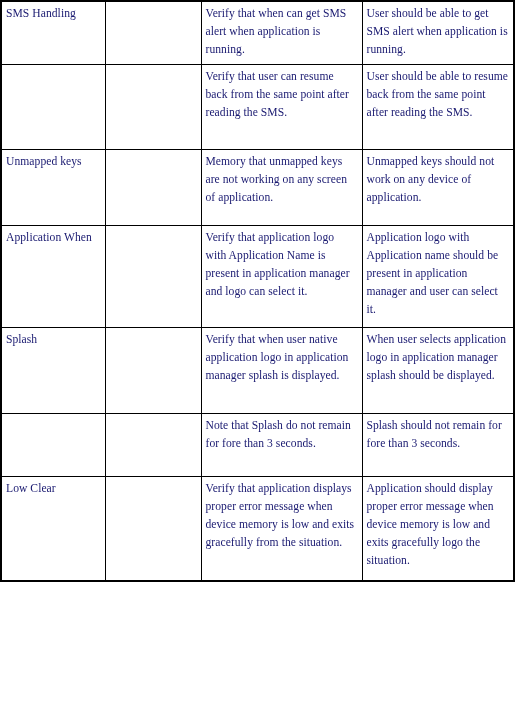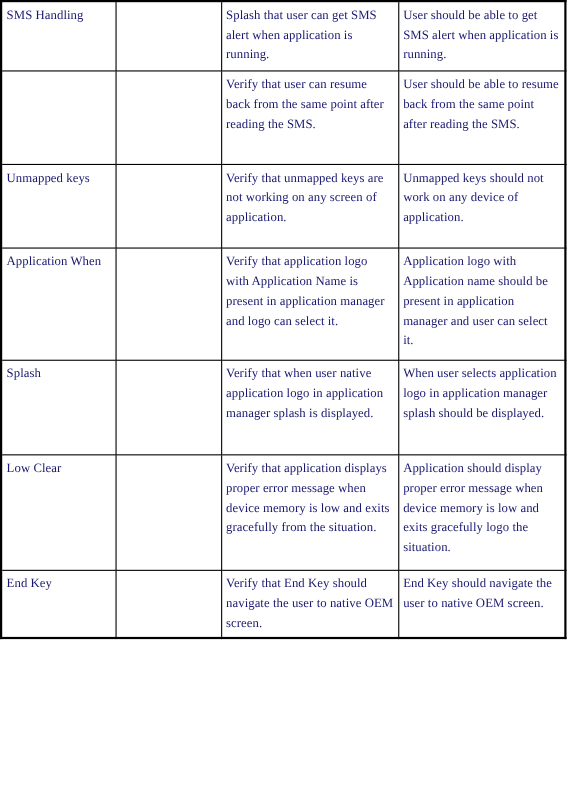--- a/index.html
+++ b/index.html
@@ -65,21 +65,21 @@
     <tbody>
 
       <tr style="height:63px">
         <td>
             <span class="cell-text">SMS Handling</span>
           </td>
         <td>
             <span class="cell-empty"></span>
           </td>
         <td>
-            <span class="cell-text">Splash that user can get SMS alert when application is running.</span>
+            <span class="cell-text">Verify that when can get SMS alert when application is running.</span>
           </td>
         <td>
             <span class="cell-text">User should be able to get SMS alert when application is running.</span>
           </td>
       </tr>
 
       <tr style="height:85px">
         <td>
             <span class="cell-empty"></span>
           </td>
@@ -95,21 +95,21 @@
       </tr>
 
       <tr style="height:76px">
         <td>
             <span class="cell-text">Unmapped keys</span>
           </td>
         <td>
             <span class="cell-empty"></span>
           </td>
         <td>
-            <span class="cell-text">Verify that unmapped keys are not working on any screen of application.</span>
+            <span class="cell-text">Memory that unmapped keys are not working on any screen of application.</span>
           </td>
         <td>
             <span class="cell-text">Unmapped keys should not work on any device of application.</span>
           </td>
       </tr>
 
       <tr style="height:102px">
         <td>
             <span class="cell-text">Application When</span>
           </td>
@@ -132,47 +132,47 @@
             <span class="cell-empty"></span>
           </td>
         <td>
             <span class="cell-text">Verify that when user native application logo in application manager splash is displayed.</span>
           </td>
         <td>
             <span class="cell-text">When user selects application logo in application manager splash should be displayed.</span>
           </td>
       </tr>
 
+      <tr style="height:63px">
+        <td>
+            <span class="cell-empty"></span>
+          </td>
+        <td>
+            <span class="cell-empty"></span>
+          </td>
+        <td>
+            <span class="cell-text">Note that Splash do not remain for fore than 3 seconds.</span>
+          </td>
+        <td>
+            <span class="cell-text">Splash should not remain for fore than 3 seconds.</span>
+          </td>
+      </tr>
 
       <tr style="height:105px">
         <td>
             <span class="cell-text">Low Clear</span>
           </td>
         <td>
             <span class="cell-empty"></span>
           </td>
         <td>
             <span class="cell-text">Verify that application displays proper error message when device memory is low and exits gracefully from the situation.</span>
           </td>
         <td>
             <span class="cell-text">Application should display proper error message when device memory is low and exits gracefully logo the situation.</span>
           </td>
       </tr>
 
 
-      <tr style="height:62px">
-        <td>
-            <span class="cell-text">End Key</span>
-          </td>
-        <td>
-            <span class="cell-empty"></span>
-          </td>
-        <td>
-            <span class="cell-text">Verify that End Key should navigate the user to native OEM screen.</span>
-          </td>
-        <td>
-            <span class="cell-text">End Key should navigate the user to native OEM screen.</span>
-          </td>
-      </tr>
 
     </tbody>
   </table>
 </div>
 
 </body></html>

